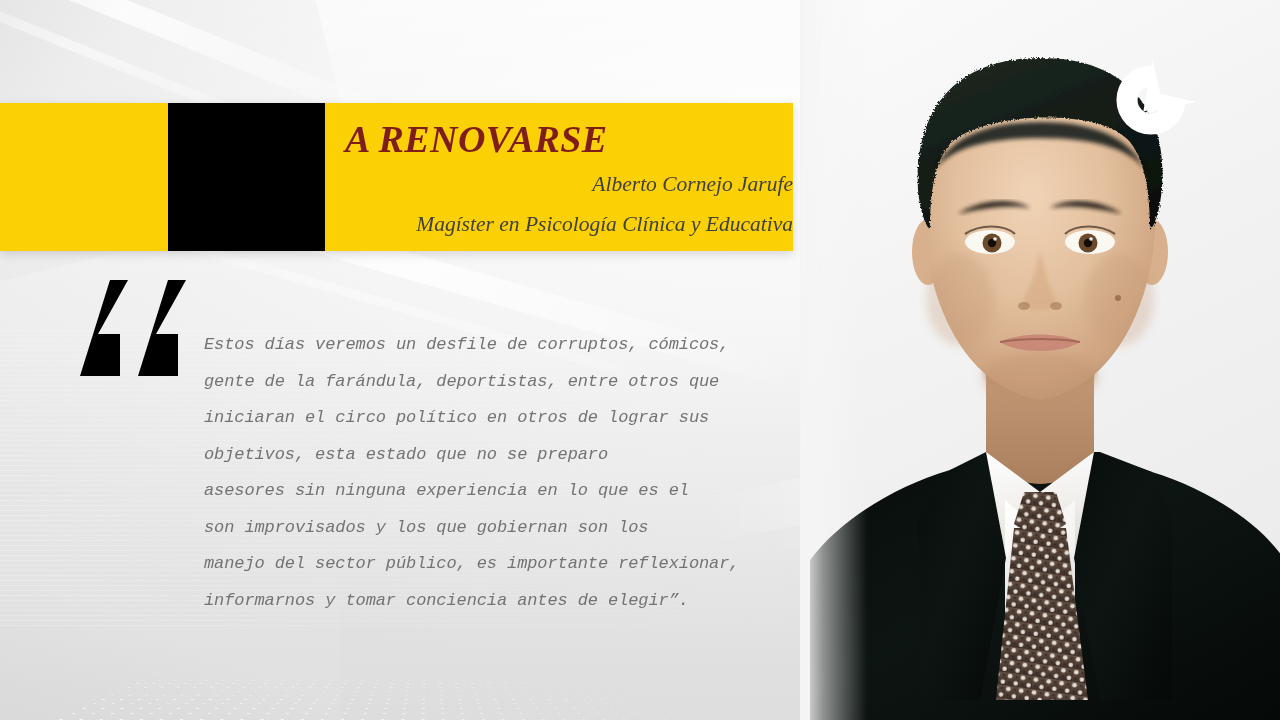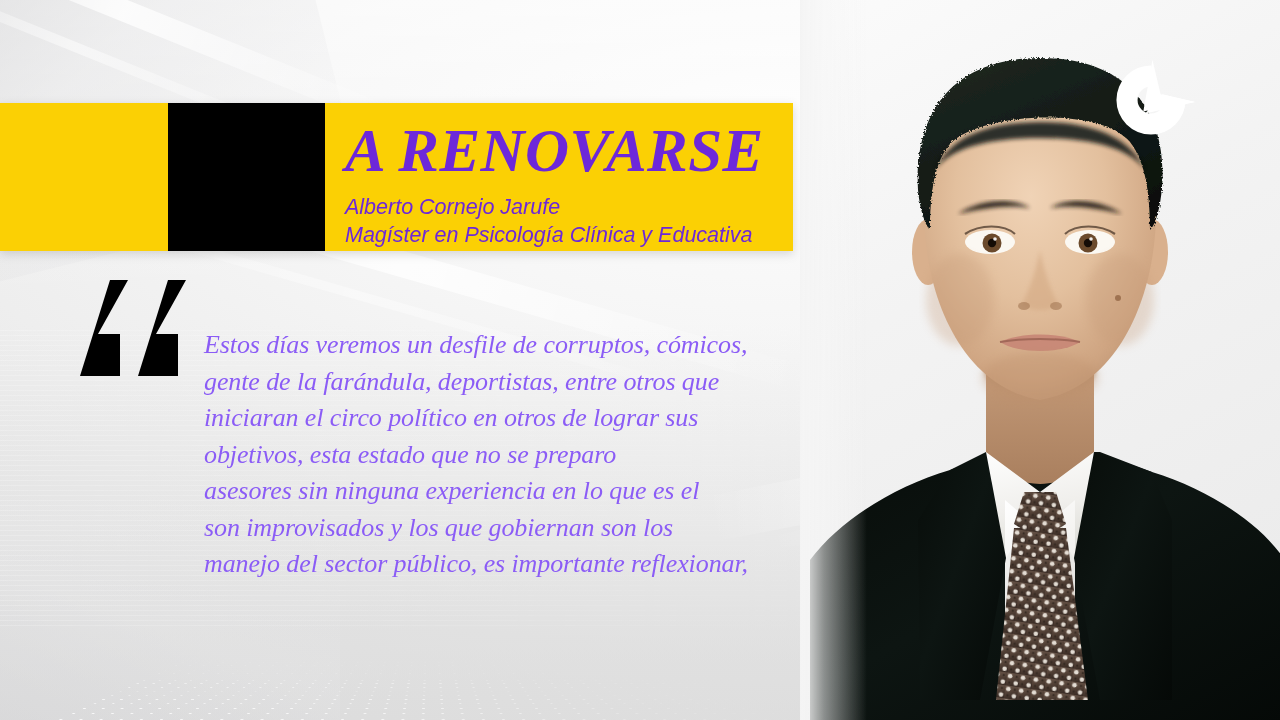--- a/index.html
+++ b/index.html
@@ -131,57 +131,58 @@
     position: absolute;
     left: 345px;
     top: 0;
     right: 0;
     height: 148px;
   }
   .banner-title {
     font-family: "Liberation Serif", "DejaVu Serif", serif;
     font-style: italic;
     font-weight: bold;
-    font-size: 61px;
+    font-size: 38px;
     line-height: 1;
-    color: #6d28d9;
+    color: #7f1d1d;
     letter-spacing: 0.4px;
     margin: 17px 0 0 0;
     white-space: nowrap;
   }
   .banner-sub {
-    font-family: Liberation Sans, sans-serif;
+    font-family: Liberation Serif, serif;
     font-style: italic;
     font-weight: 400;
     font-size: 21.5px;
     line-height: 28px;
-    color: #6d28d9;
+    color: #404040;
     margin-top: 12px;
     white-space: nowrap;
+    text-align: right;
   }
 
   
   .quote-mark {
     position: absolute;
     left: 62px;
     top: 272px;
     width: 140px;
     height: 120px;
     color: #000;
   }
   .quote-body {
     position: absolute;
     left: 204px;
     top: 327px;
     width: 600px;
-    font-family: Liberation Serif, serif;
+    font-family: Liberation Mono, monospace;
     font-style: italic;
-    font-size: 26px;
+    font-size: 17px;
     line-height: 36.5px;
-    color: #8b5cf6;
+    color: #737373;
     letter-spacing: -0.1px;
   }
   .quote-body p { margin: 0; }
 
   
   .photo {
     position: absolute;
     left: 800px;
     top: 0;
     width: 480px;
@@ -334,34 +335,35 @@
       <path d="M 51.5 8 L 60 44 L 96 52 L 58 58 L 42 62 Z" fill="#ffffff"></path>
       <path d="M 44 64 L 62 44 L 96 52 Z" fill="#ffffff"></path>
     </svg>
   </div>
 
   <div class="banner">
     <div class="banner-black"></div>
     <div class="banner-text">
       <div class="banner-title">A RENOVARSE</div>
       <div class="banner-sub">Alberto Cornejo Jarufe</div>
-      <div class="banner-sub" style="margin-top:0;">Magíster en Psicología Clínica y Educativa</div>
+      <div class="banner-sub" style="margin-top:12px;">Magíster en Psicología Clínica y Educativa</div>
     </div>
   </div>
 
   <div class="quote-mark">
     <svg viewBox="0 0 140 120" width="140" height="120">
       <path d="M 48 8 L 18 104 L 58 104 L 58 62 L 36 62 L 66 8 Z" fill="#000000"></path>
       <path d="M 106 8 L 76 104 L 116 104 L 116 62 L 94 62 L 124 8 Z" fill="#000000"></path>
     </svg>
   </div>
 
   <div class="quote-body">
     <p>Estos días veremos un desfile de corruptos, cómicos,</p>
     <p>gente de la farándula, deportistas, entre otros que</p>
     <p>iniciaran el circo político en otros de lograr sus</p>
     <p>objetivos, esta estado que no se preparo</p>
     <p>asesores sin ninguna experiencia en lo que es el</p>
     <p>son improvisados y los que gobiernan son los</p>
     <p>manejo del sector público, es importante reflexionar,</p>
+    <p>informarnos y tomar conciencia antes de elegir”.</p>
   </div>
 
 </div>
 
 </body></html>

